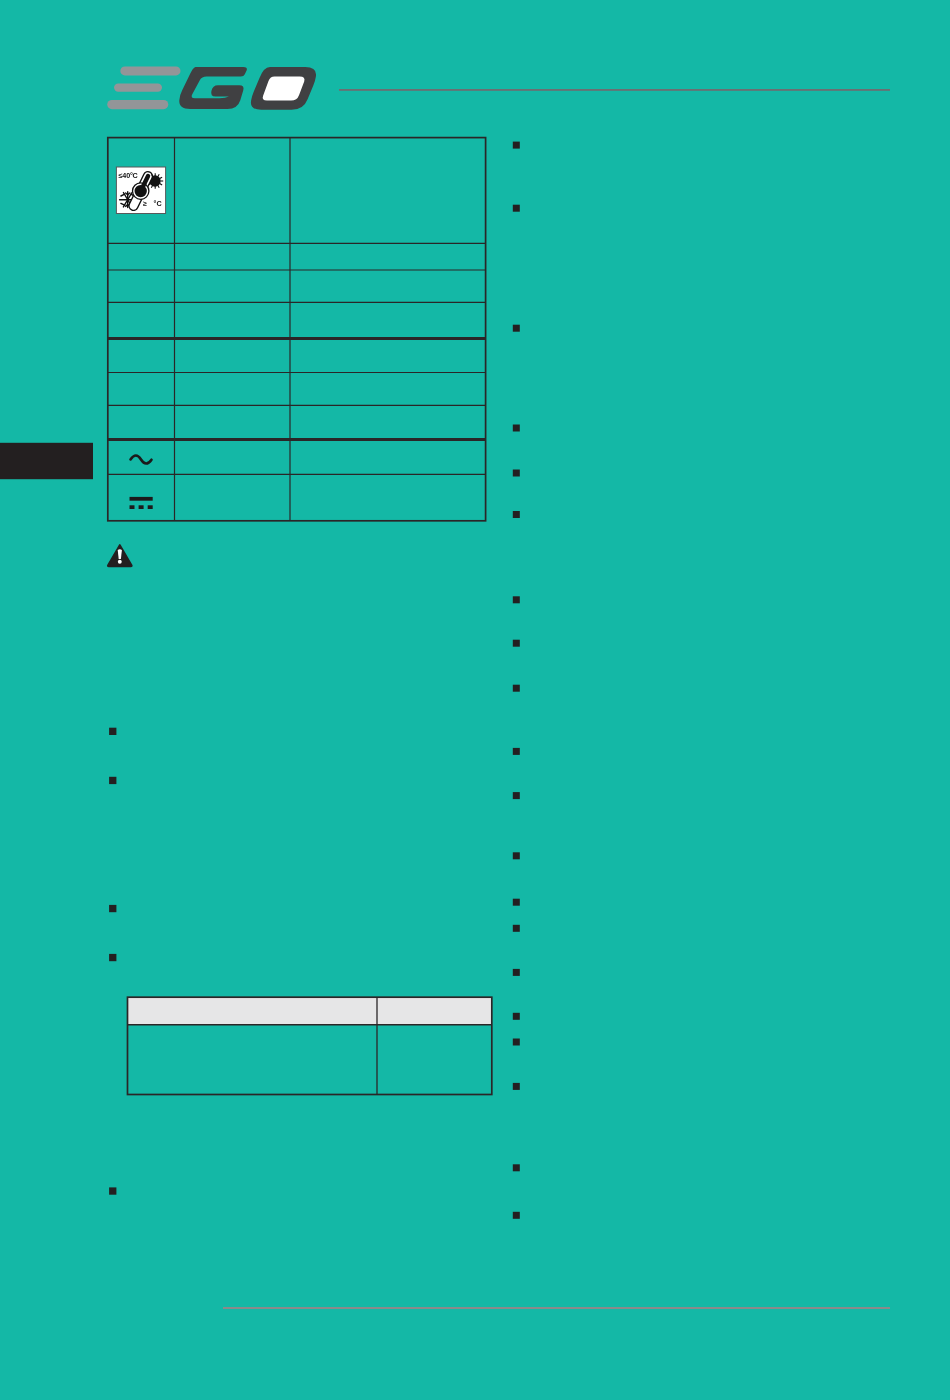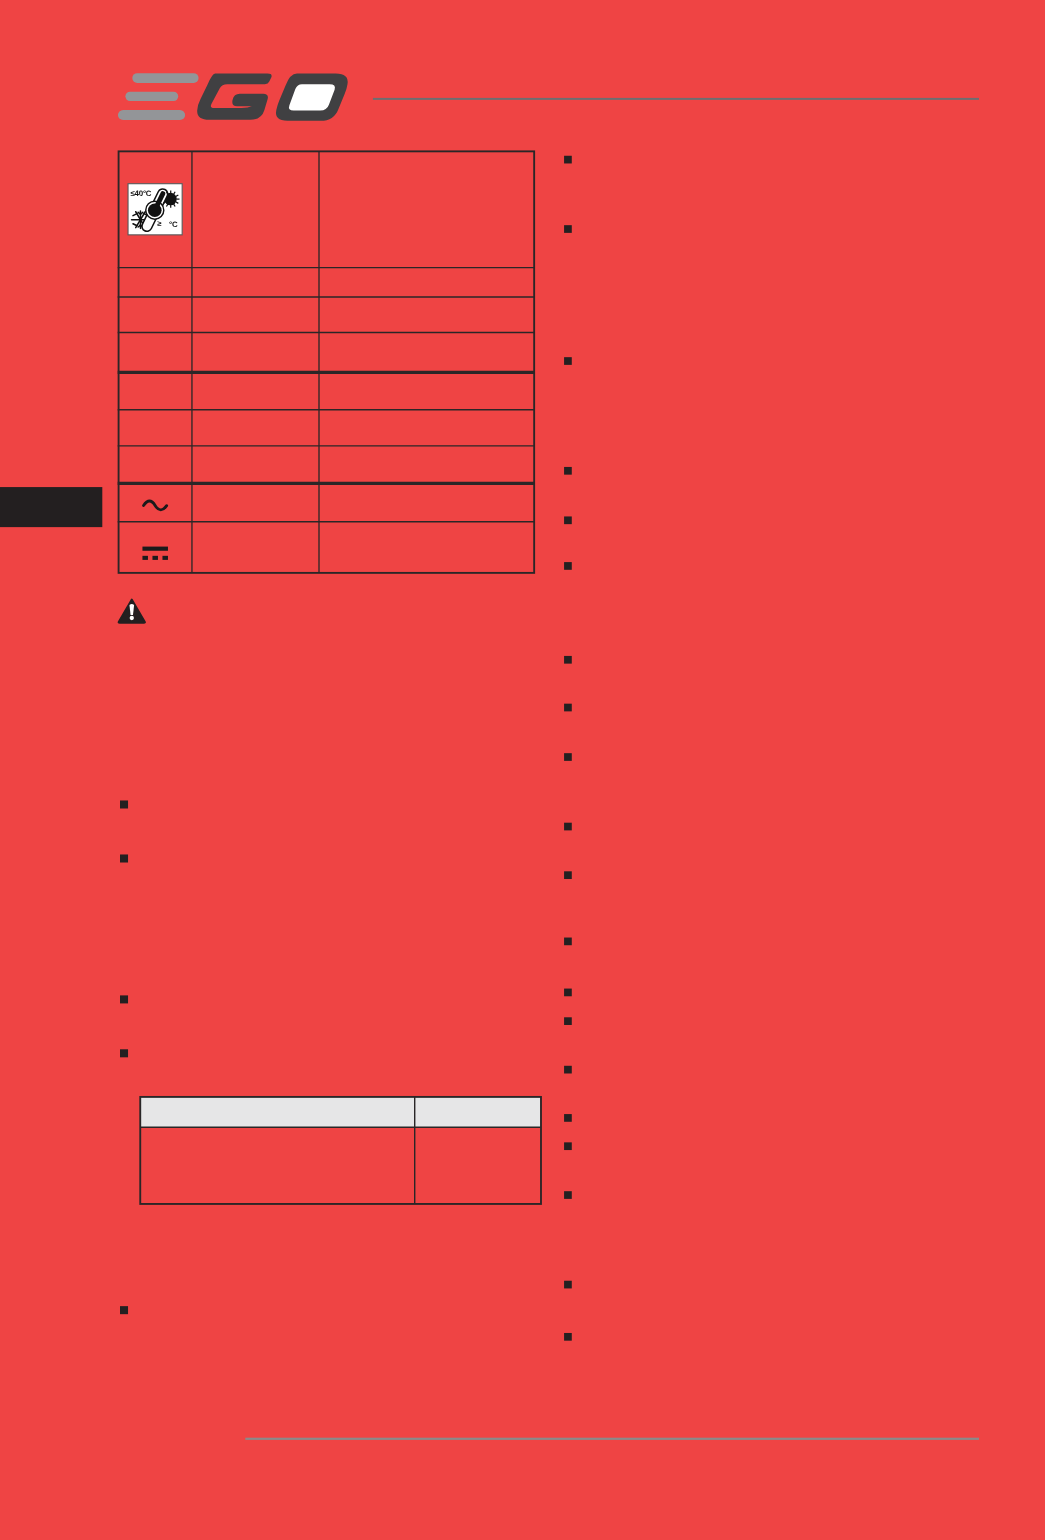--- a/index.html
+++ b/index.html
@@ -1,16 +1,16 @@
 <!DOCTYPE html>
 <html><head>
 <meta charset="utf-8">
 <style>
   html,body{margin:0;padding:0;background:#ffffff;}
-  .page{position:relative;width:950px;height:1400px;background:#ef4444;overflow:hidden;
+  .page{position:relative;width:950px;height:1400px;background:#14b8a6;overflow:hidden;
         font-family:"Liberation Sans", sans-serif;}
 </style>
 </head>
 <body>
 <div class="page">
 <svg width="950" height="1400" viewBox="0 0 950 1400">
 
   <g>
     <rect x="120.3" y="66.5" width="60.2" height="8.9" rx="4.45" fill="#939598"></rect>
     <rect x="114.0" y="83.4" width="48.0" height="8.4" rx="4.2" fill="#939598"></rect>

